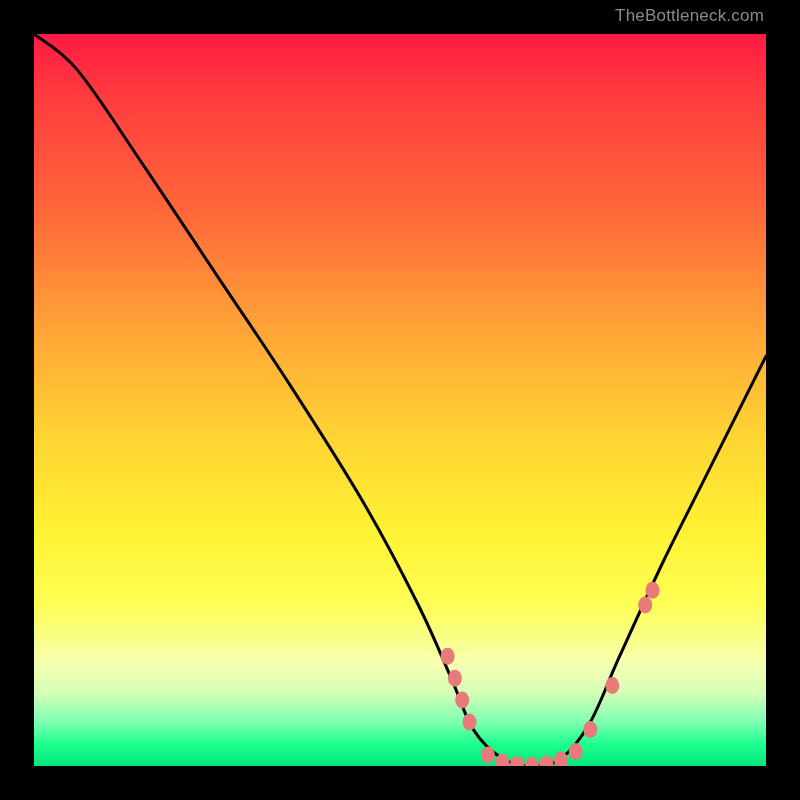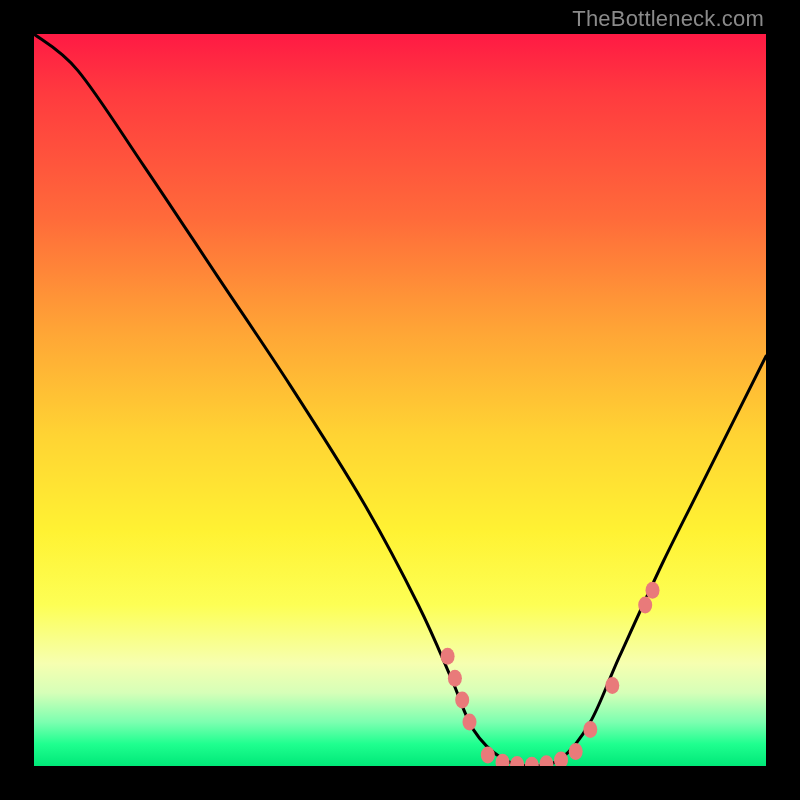--- a/index.html
+++ b/index.html
@@ -45,21 +45,21 @@
   .curve-svg {
     position: absolute;
     left: 0;
     top: 0;
   }
   .watermark {
     position: absolute;
     right: 36px;
     top: 6px;
     color: #8a8a8a;
-    font-size: 22px;
+    font-size: 17px;
     letter-spacing: 0.2px;
     font-weight: 500;
   }
 </style>
 </head>
 <body>
 
 <div class="frame">
 
   <div class="plot-area">

